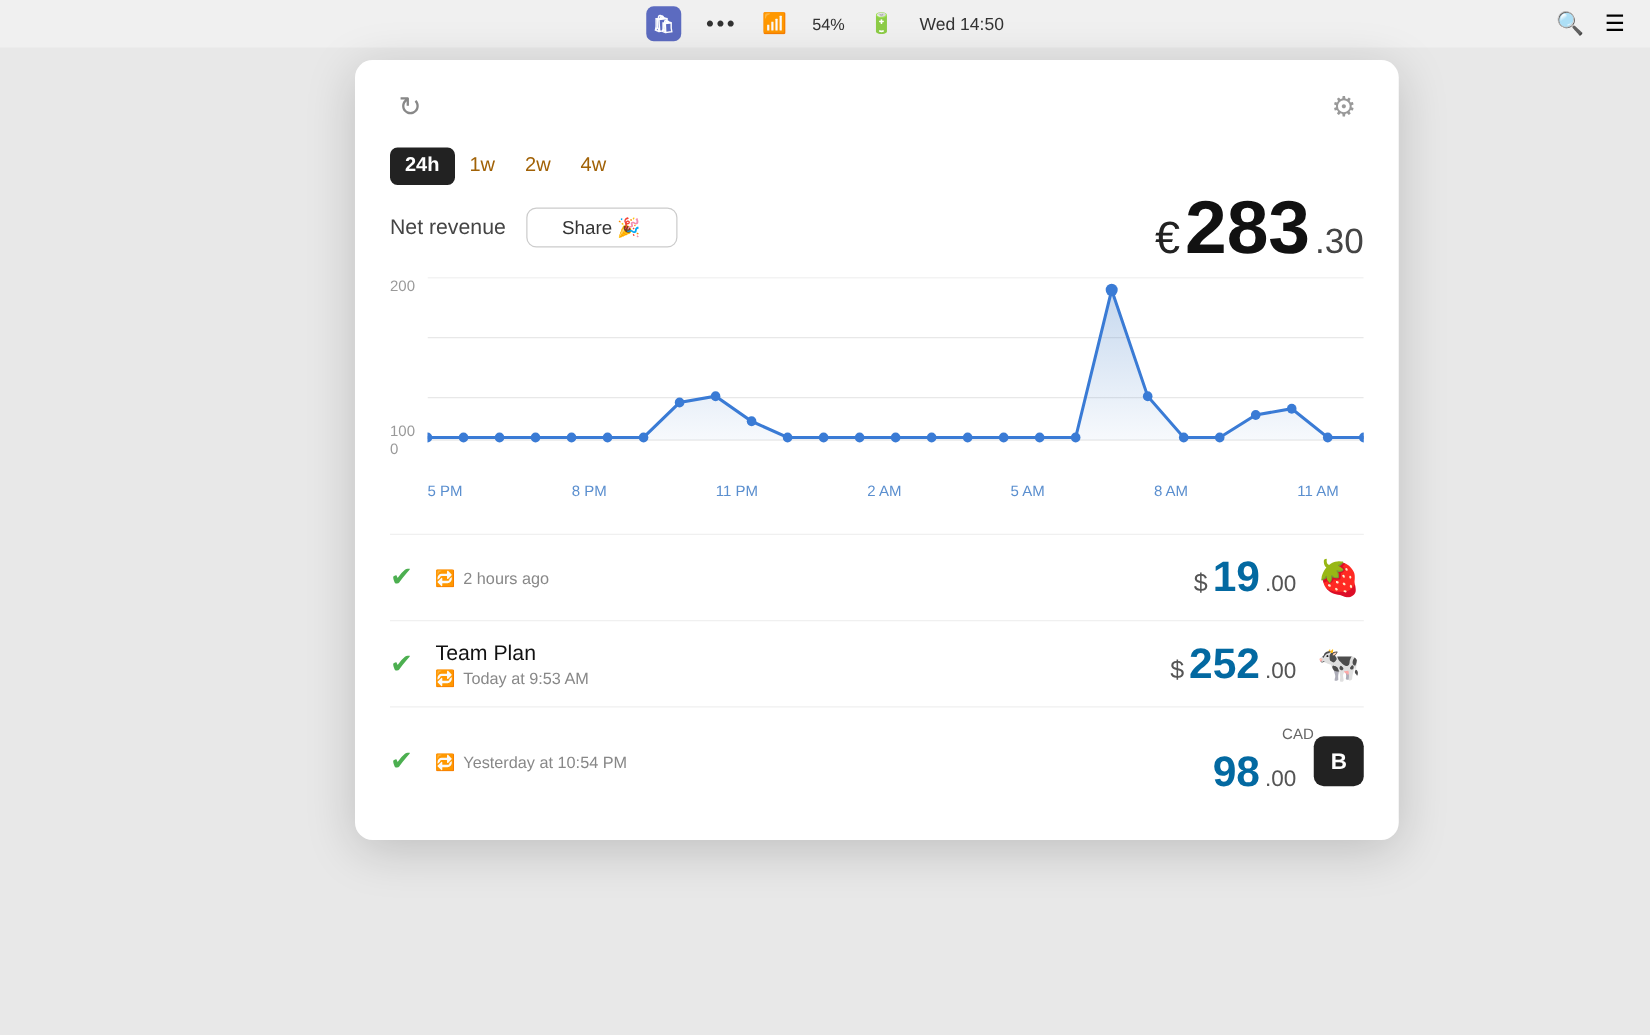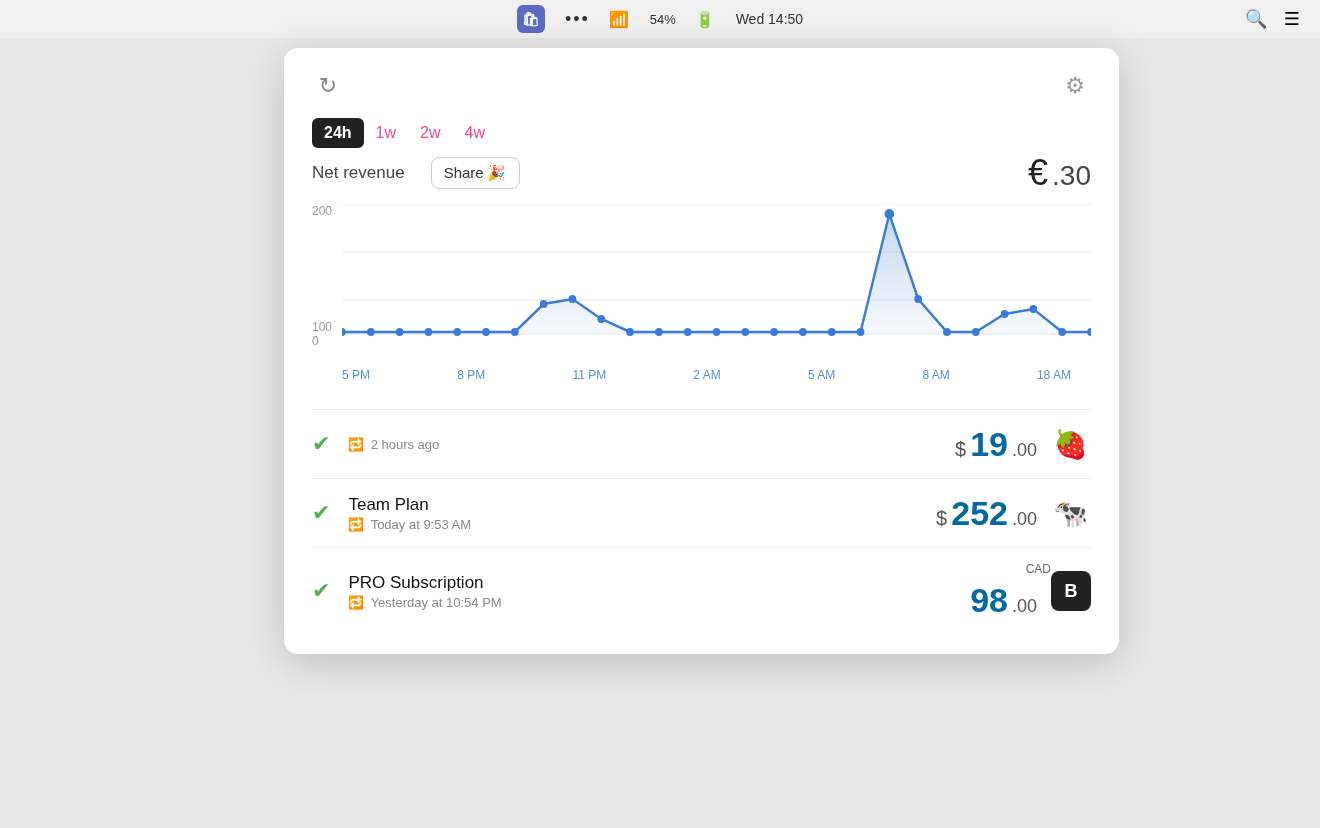--- a/index.html
+++ b/index.html
@@ -148,21 +148,21 @@
       align-items: center;
       gap: 0;
       padding: 0 28px;
       margin-bottom: 4px;
       text-align: right;
     }
 
     .tab {
       padding: 6px 12px;
       font-size: 16px;
-      color: #ec4899;
+      color: #a16207;
       cursor: pointer;
       border-radius: 6px;
     }
 
     .tab.active {
       background: #222;
       color: #fff;
       font-weight: 600;
       border-radius: 6px;
     }
@@ -172,32 +172,32 @@
       display: flex;
       align-items: center;
       justify-content: space-between;
       padding: 0 28px;
       margin-bottom: 10px;
     }
 
     .revenue-left {
       display: flex;
       align-items: center;
-      gap: 26px;
+      gap: 16px;
     }
 
     .net-revenue-label {
       font-size: 17px;
       color: #444;
     }
 
     .share-btn {
       border: 1.5px solid #ccc;
       border-radius: 8px;
-      padding: 6px 12px;
+      padding: 6px 28px;
       font-size: 15px;
       color: #333;
       cursor: pointer;
       background: white;
       display: flex;
       align-items: center;
       gap: 6px;
     }
 
     .revenue-amount {
@@ -400,20 +400,21 @@
 
   <div class="revenue-row">
     <div class="revenue-left">
       <span class="net-revenue-label">Net revenue</span>
       <button class="share-btn">
         <span>Share 🎉</span>
       </button>
     </div>
     <div class="revenue-amount">
       <span class="revenue-currency">€</span>
+      <span class="revenue-main">283</span>
       <span class="revenue-cents">.30</span>
     </div>
   </div>
 
   <div class="chart-container">
     <div style="position:relative; width:100%; height:160px;">
 
       <div style="position:absolute;left:0;top:0;height:130px;display:flex;flex-direction:column;justify-content:space-between;z-index:2;">
         <span class="y-label">200</span>
         <span class="y-label">100</span>
@@ -477,21 +478,21 @@
       </svg>
     </div>
 
     <div class="chart-x-labels">
       <span class="x-label">5 PM</span>
       <span class="x-label">8 PM</span>
       <span class="x-label">11 PM</span>
       <span class="x-label">2 AM</span>
       <span class="x-label">5 AM</span>
       <span class="x-label">8 AM</span>
-      <span class="x-label">18 AM</span>
+      <span class="x-label">11 AM</span>
     </div>
   </div>
 
   <div class="transactions">
 
     <div class="transaction-item">
       <span class="check-icon">✔</span>
       <div class="transaction-info">
         <div class="transaction-meta">
           <span class="sync-icon">🔁</span>
@@ -523,21 +524,20 @@
           <span class="amount-main">252</span>
           <span class="amount-cents">.00</span>
         </div>
       </div>
       <div class="product-icon" style="font-size:28px;">🐄</div>
     </div>
 
     <div class="transaction-item">
       <span class="check-icon">✔</span>
       <div class="transaction-info">
-        <div class="transaction-name">PRO Subscription</div>
         <div class="transaction-meta">
           <span class="sync-icon">🔁</span>
           <span>Yesterday at 10:54 PM</span>
         </div>
       </div>
       <div class="amount-wrapper">
         <div class="amount-code">CAD</div>
         <div class="transaction-amount">
           <span class="amount-main">98</span>
           <span class="amount-cents">.00</span>

